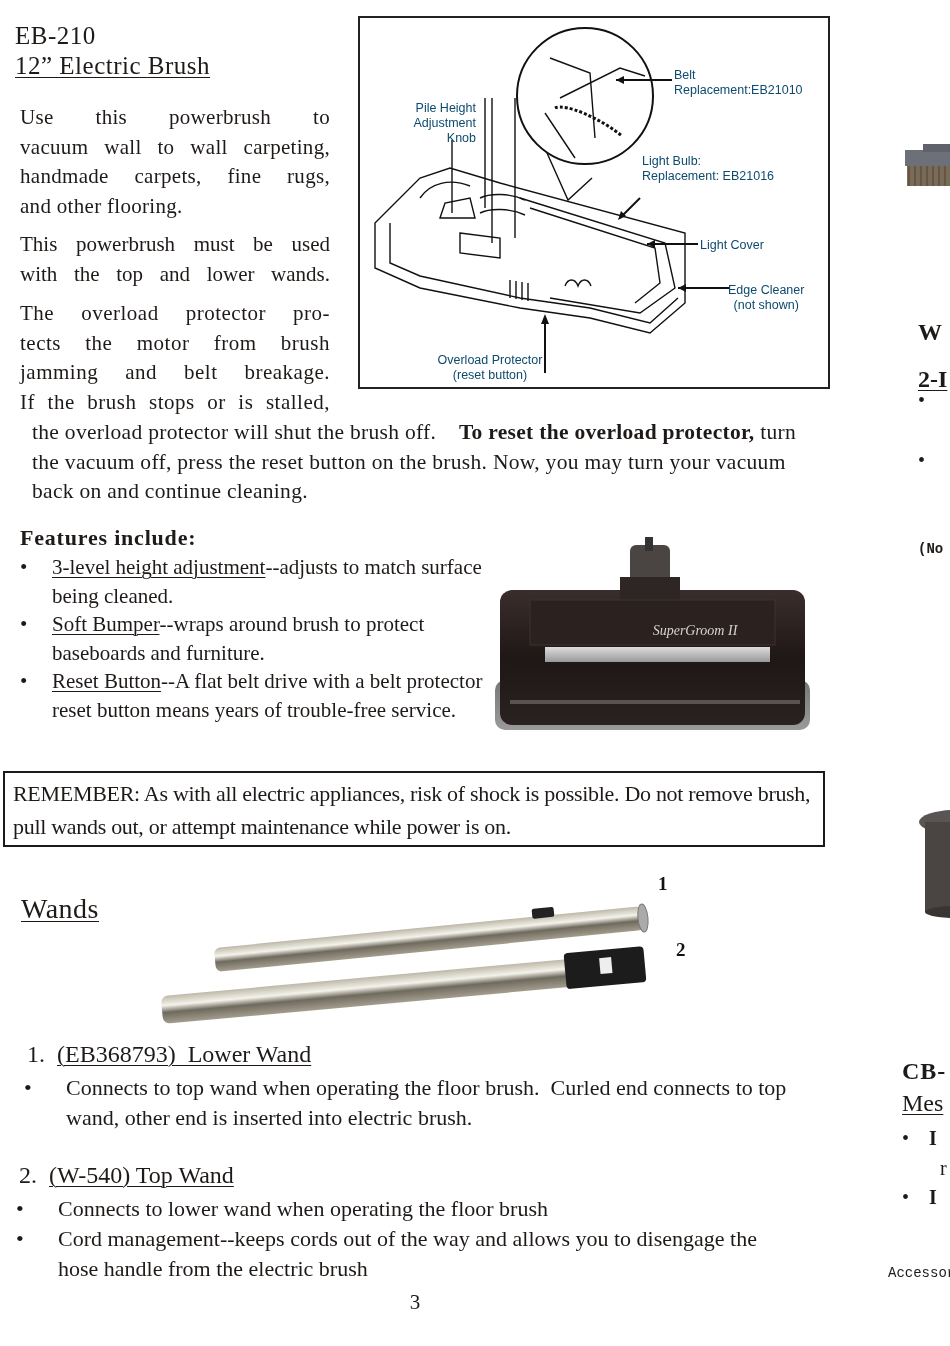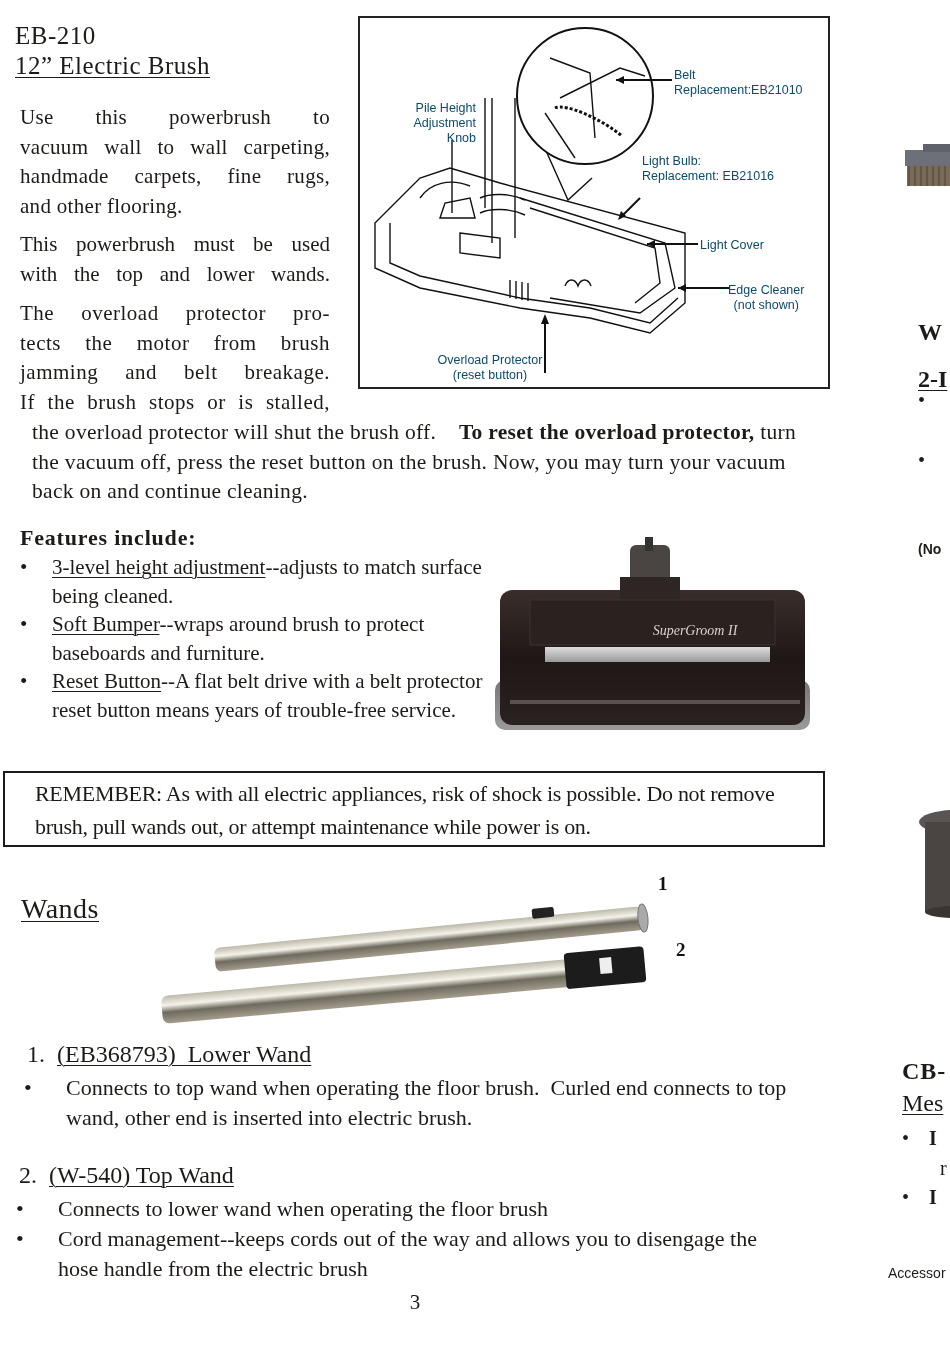--- a/index.html
+++ b/index.html
@@ -1,19 +1,19 @@
 <!DOCTYPE html>
 <html><head>
 <meta charset="utf-8">
 <style>
   html, body { margin:0; padding:0; background:#ffffff; }
   body { width:950px; height:1346px; position:relative; overflow:hidden; color:#1e1a18; font-family:"DejaVu Serif", serif; }
   .abs { position:absolute; }
   .serif { font-family:"Liberation Serif", "DejaVu Serif", serif; }
-  .sans { font-family:Liberation Sans, sans-serif; }
+  .sans { font-family:Liberation Mono, monospace; }
   .ul { text-decoration:underline; text-underline-offset:3px; text-decoration-thickness:1px; }
 
   
   .title-model { left:15px; top:22px; font-size:25px; letter-spacing:0.5px; }
   .title-name  { left:15px; top:52px; font-size:25px; letter-spacing:0.5px;font-family:Liberation Serif, serif; }
 
   .intro { left:20px; width:310px; font-size:21px; line-height:29.5px; text-align:justify; text-align-last:justify; }
   .p1 { top:103px; letter-spacing:0.3px; }
   .p2 { top:230px; }
   .p3 { top:299px; letter-spacing:0.5px; }
@@ -28,21 +28,21 @@
 
   
   .features-head { left:20px; top:525px; font-size:22px; font-weight:bold; letter-spacing:0.8px; }
   .feat-list { left:20px; top:553px; width:470px; font-size:21px; line-height:28.5px; }
   .feat-item { position:relative; padding-left:32px; }
   .feat-item .bullet { position:absolute; left:0; top:0; }
 
   .product-photo { left:495px; top:535px; width:335px; height:200px; }
 
   
-  .remember { left:3px; top:771px; width:822px; height:76px; border:2px solid #1a1a1a; box-sizing:border-box; padding:4px 30px; font-size:22px; line-height:33px; letter-spacing:-0.3px; }
+  .remember { left:3px; top:771px; width:822px; height:76px; border:2px solid #1a1a1a; box-sizing:border-box; padding:4px 8px; font-size:22px; line-height:33px; letter-spacing:-0.3px; }
 
   
   .wands-title { left:21px; top:893px; font-size:28px; letter-spacing:0.5px; }
   .wand-photo { left:160px; top:870px; width:540px; height:160px; }
 
   .w1-head { left:27px; top:1041px; font-size:24px; }
   .w1-list { left:22px; top:1073px; width:770px; font-size:22px; line-height:30px; }
   .w2-head { left:19px; top:1162px; font-size:24px; }
   .w2-list { left:14px; top:1194px; width:780px; font-size:22px; line-height:30px; }
   .wi { position:relative; padding-left:44px; }

